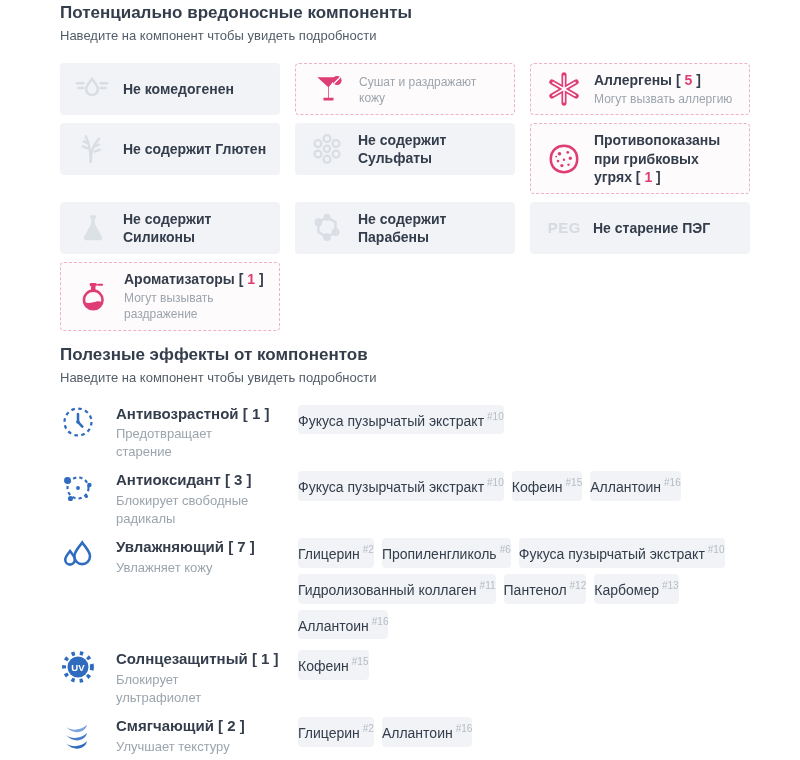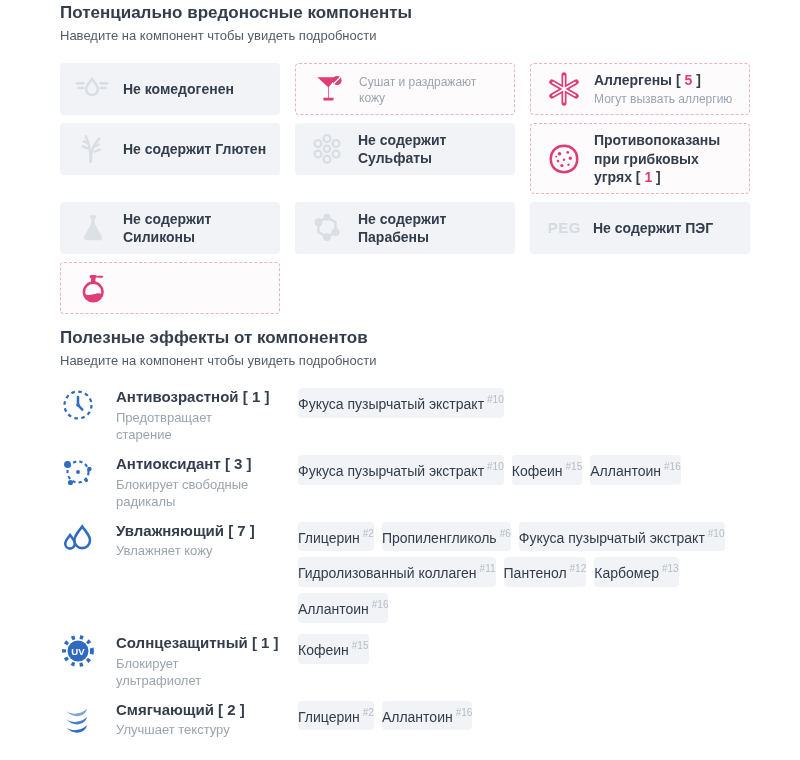--- a/index.html
+++ b/index.html
@@ -175,33 +175,37 @@
           </g>
             </svg>
         </span>
         <span class="clabel">Не содержит Парабены</span>
       </div>
 
       <div class="card safe">
         <span class="cicon">
           <span class="peg">PEG</span>
         </span>
-        <span class="clabel">Не содержит ПЭГ</span>
+        <span class="clabel">Не старение ПЭГ</span>
       </div>
 
       <div class="card warn">
         <span class="cicon">
           <svg width="36" height="36" viewBox="0 0 24 24">
             <circle cx="11.5" cy="14.6" r="6.2" fill="none" stroke="#de3d76" stroke-width="1.7"></circle>
             <path d="M5.7 16.2a6.2 6.2 0 0 0 11.6 0c-2-1.4-3.9-.5-5.8 0-1.9.5-3.8.7-5.8 0Z" fill="#de3d76"></path>
             <rect x="10" y="5.4" width="3" height="3.4" rx="0.5" fill="#de3d76"></rect>
             <rect x="9.1" y="3.4" width="4.8" height="2.1" rx="0.9" fill="#de3d76"></rect>
             <path d="M14.7 4.5h2.7" stroke="#de3d76" stroke-width="1.4" stroke-linecap="round"></path>
           </svg>
         </span>
+        <div class="ctext">
+          <div class="ctitle"><span>Ароматизаторы</span> <span class="cnt">1</span></div>
+          <div class="cdesc">Могут вызывать раздражение</div>
+        </div>
       </div>
 
     </div>
   </section>
 
   <section>
     <h2 class="section-title">Полезные эффекты от компонентов</h2>
     <p class="hint">Наведите на компонент чтобы увидеть подробности</p>
 
     <div class="effects">

